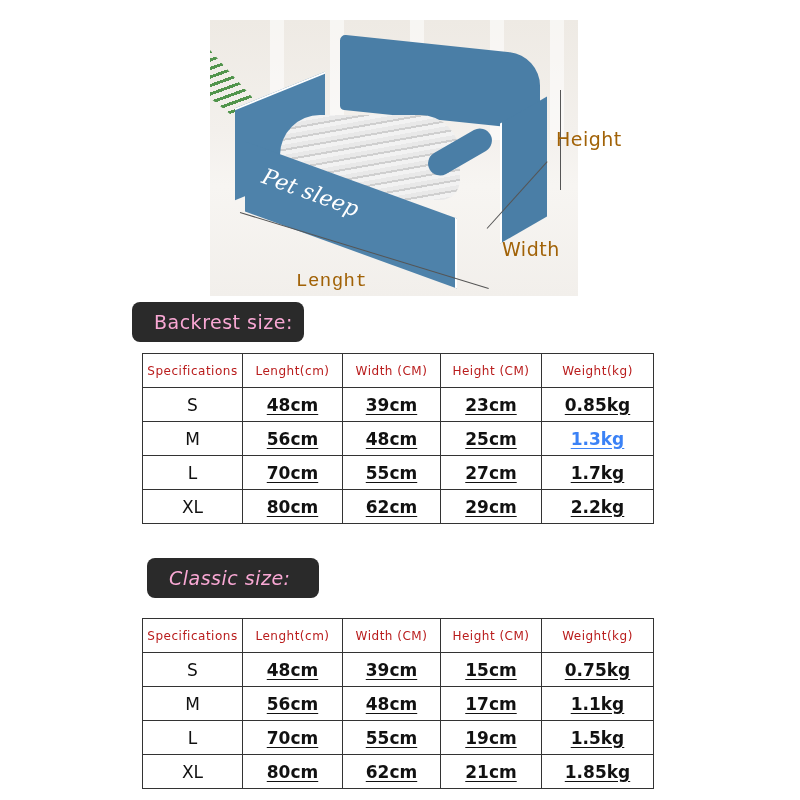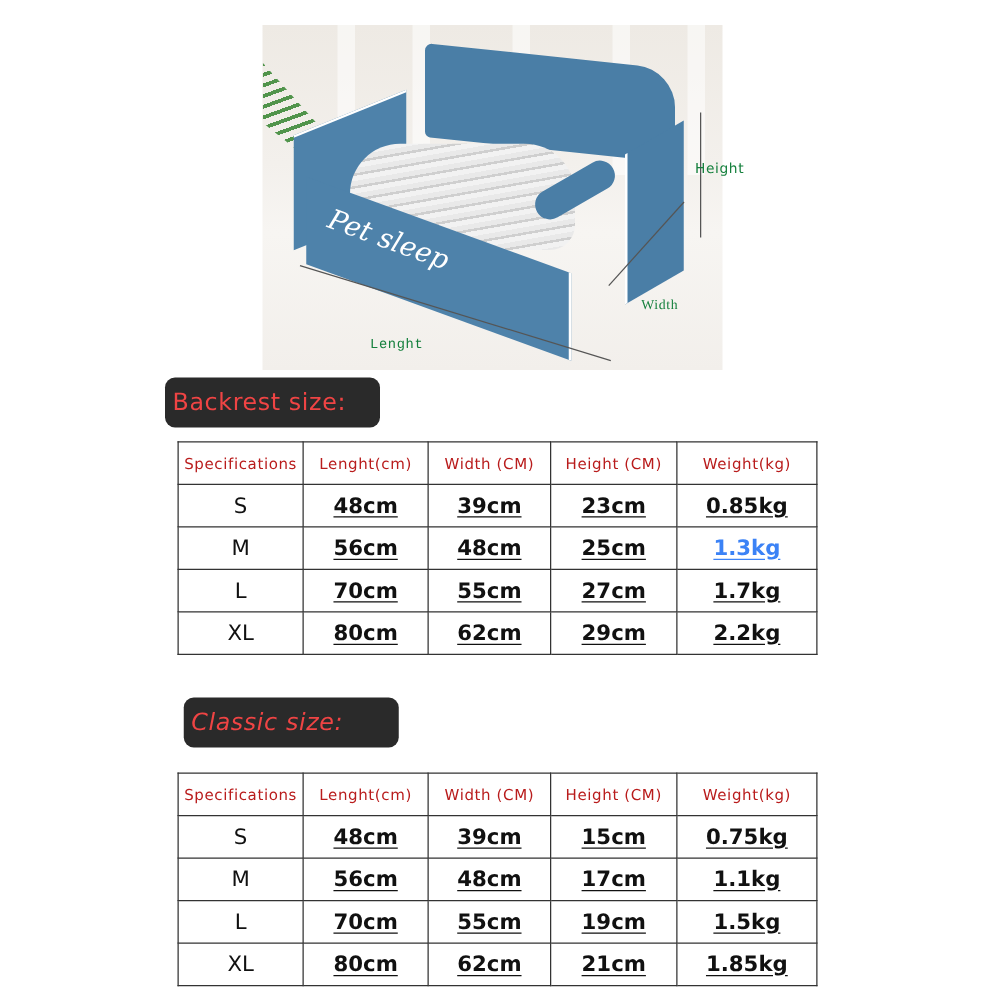--- a/index.html
+++ b/index.html
@@ -14,25 +14,25 @@
     clip-path: polygon(0 0, 100% 70%, 80% 100%, 0 60%); opacity:0.9; }
   .bed-back { position:absolute; left:130px; top:25px; width:200px; height:75px; background:#4a7ea6; border-radius:6px 30px 8px 4px; transform:skewY(6deg); }
   .bed-left { position:absolute; left:25px; top:70px; width:90px; height:90px; background:#4e82aa; transform:skewY(-22deg); border-top:2px solid #fff; }
   .bed-right { position:absolute; left:290px; top:90px; width:45px; height:120px; background:#4a7ea6; transform:skewY(-30deg); border-left:2px solid #fff; }
   .cushion { position:absolute; left:70px; top:95px; width:180px; height:85px; border-radius:40px 40px 20px 20px;
     background: repeating-linear-gradient(170deg,#e9e9e9 0 4px,#cfcfcf 4px 6px,#f2f2f2 6px 10px); }
   .bone { position:absolute; left:215px; top:120px; width:70px; height:24px; background:#4a7ea6; border-radius:12px; transform:rotate(-30deg); }
   .bed-front { position:absolute; left:35px; top:160px; width:210px; height:70px; background:#4e82aa; transform:skewY(20deg); border-right:2px solid #fff; }
   .embroidery { position:absolute; left:50px; top:160px; transform:rotate(20deg); color:#fff; font-family:"DejaVu Serif", serif; font-style:italic; font-size:22px; }
   .dim-line { position:absolute; background:#555; }
-  .dim-label { position:absolute; font-size:11px; color:#15803d; letter-spacing:0.5px; }
+  .dim-label { position:absolute; font-size:19px; color:#a16207; letter-spacing:0.5px; }
 
   
-  .section-label { position:absolute; left:132px; height:40px; width:172px; background:#2a2a2a; color:#ef4444; border-radius:8px;
-    font-size:19px; line-height:40px; padding-left:6px; box-sizing:border-box; letter-spacing:0.5px; }
+  .section-label { position:absolute; left:132px; height:40px; width:172px; background:#2a2a2a; color:#f9a8d4; border-radius:8px;
+    font-size:19px; line-height:40px; padding-left:22px; box-sizing:border-box; letter-spacing:0.5px; }
 
   
   table.spec { position:absolute; left:142px; width:511px; border-collapse:collapse; table-layout:fixed; }
   table.spec th, table.spec td { border:1px solid #333; text-align:center; padding:0; }
   table.spec th { font-weight:normal; font-size:12px; height:33px; letter-spacing:0.5px; color:#b91c1c; }
   table.spec td { height:33px; font-size:17px; font-weight:bold; }
   table.spec td.size { font-weight:normal; font-size:17px; }
   table.spec td span.u { text-decoration:underline; text-underline-offset:3px; }
   td.faded span { color:#3b82f6; }
   col.c1 { width:100px; } col.c2 { width:100px; } col.c3 { width:98px; } col.c4 { width:101px; } col.c5 { width:112px; }
@@ -53,21 +53,21 @@
   <div class="bone"></div>
   <div class="bed-right"></div>
   <div class="bed-front"></div>
   <div class="embroidery">Pet sleep</div>
 </div>
 
 <div class="dim-line" style="left:560px;top:90px;width:1px;height:100px;"></div>
 <div class="dim-line" style="left:487px;top:228px;width:90px;height:1px;transform:rotate(-48deg);transform-origin:left;"></div>
 <div class="dim-line" style="left:240px;top:212px;width:260px;height:1px;transform:rotate(17deg);transform-origin:left;"></div>
 <div class="dim-label" style="left:556px;top:128px;">Height</div>
-<div class="dim-label" style="left:513px;top:238px;font-family:Liberation Serif, serif;">Width</div>
+<div class="dim-label" style="left:502px;top:238px;">Width</div>
 <div class="dim-label" style="left:296px;top:270px;font-family:Liberation Mono, monospace;">Lenght</div>
 
 <div class="section-label" style="top:302px;">Backrest size:</div>
 <table class="spec" style="top:353px;">
   <colgroup>
       <col class="c1">
       <col class="c2">
       <col class="c3">
       <col class="c4">
       <col class="c5">

